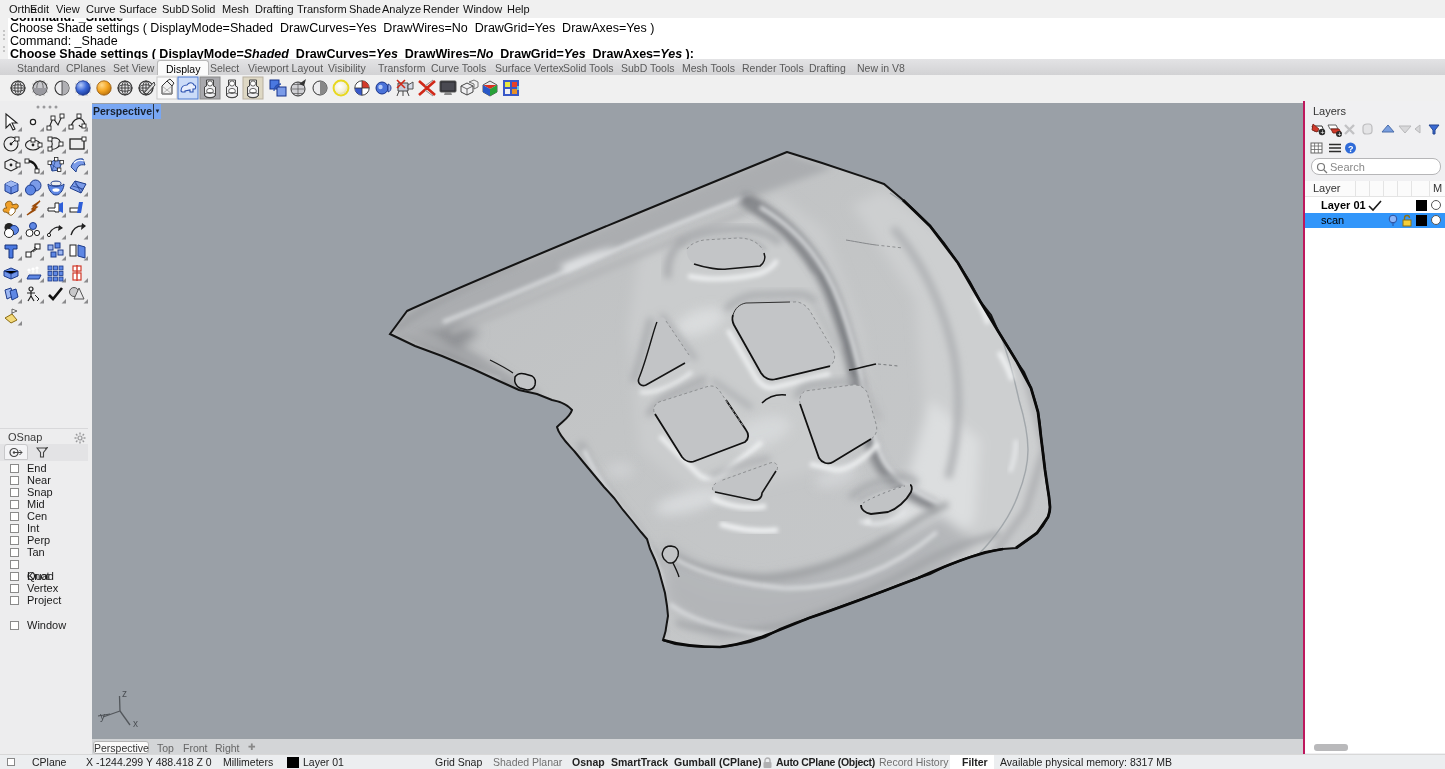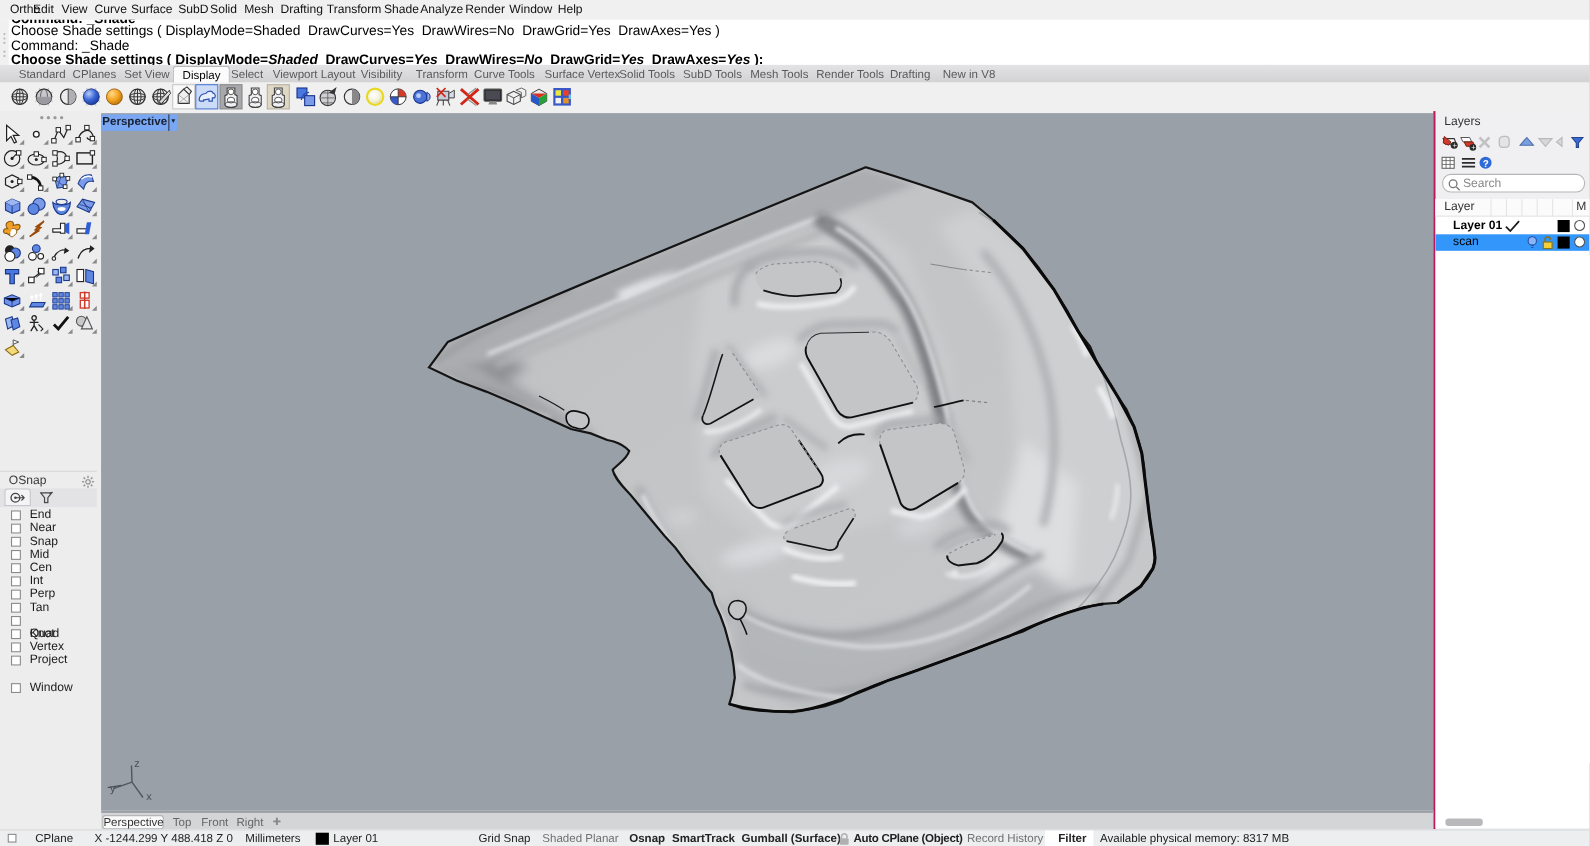--- a/index.html
+++ b/index.html
@@ -742,21 +742,21 @@
 <span style="left:32px">CPlane</span>
 <span style="left:86px">X -1244.299 Y 488.418 Z 0</span>
 <span style="left:223px">Millimeters</span>
 <span style="left:287px;width:12px;height:11px;background:#000;top:2px"></span>
 <span style="left:303px">Layer 01</span>
 <span style="left:435px">Grid Snap</span>
 <span class="gr" style="left:493px">Shaded</span>
 <span class="gr" style="left:532px">Planar</span>
 <span class="b" style="left:572px">Osnap</span>
 <span class="b" style="left:611px">SmartTrack</span>
-<span class="b" style="left:674px">Gumball (Surface)</span>
+<span class="b" style="left:674px">Gumball (CPlane)</span>
 <svg class="abs" style="left:762px;top:2px" width="11" height="12">
       <rect x="1.5" y="5" width="8" height="6" rx="1" fill="#b0b0b2"></rect>
       <path d="M3,5 V3.5 A2.5,2.5 0 0 1 8,3.5 V5" fill="none" stroke="#b0b0b2" stroke-width="1.4"></path>
     </svg>
 <span class="b" style="left:776px;letter-spacing:-0.3px">Auto CPlane (Object)</span>
 <span class="gr" style="left:879px">Record History</span>
 <span style="left:950px;width:44px;height:15px;background:#fff;top:0"></span>
 <span class="b" style="left:962px">Filter</span>
 <span style="left:1000px">Available physical memory: 8317 MB</span>
 </div>

